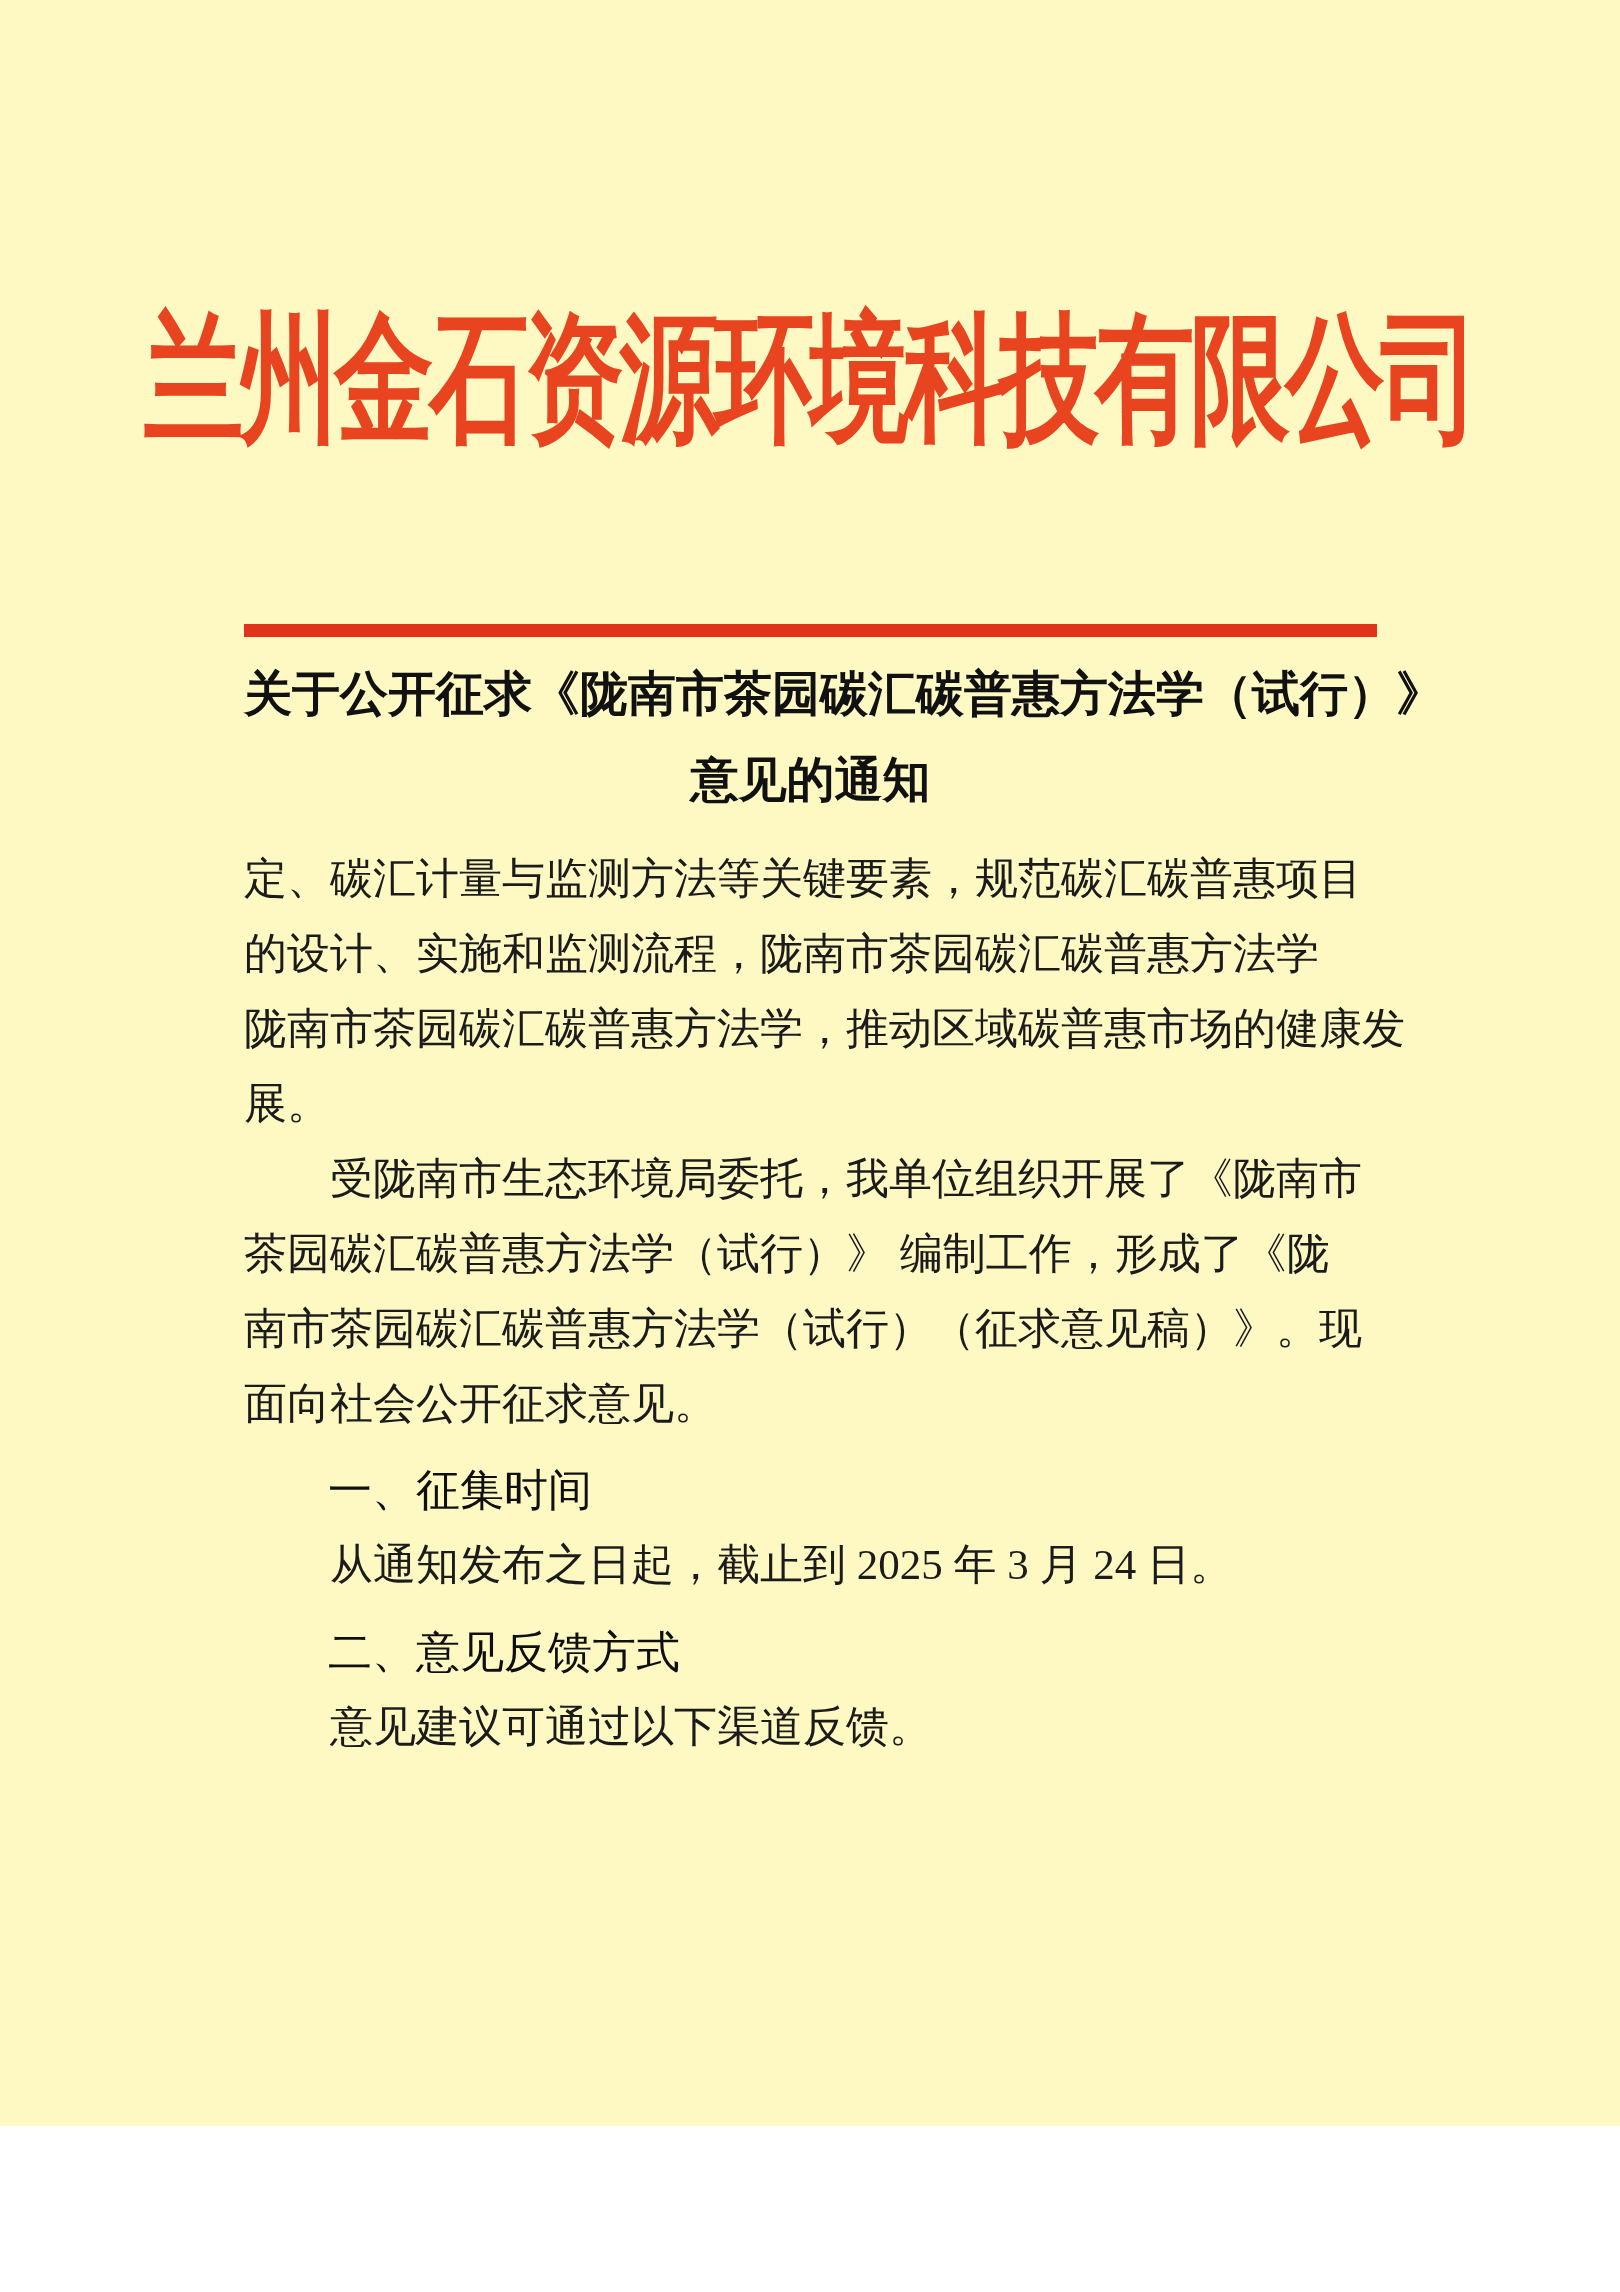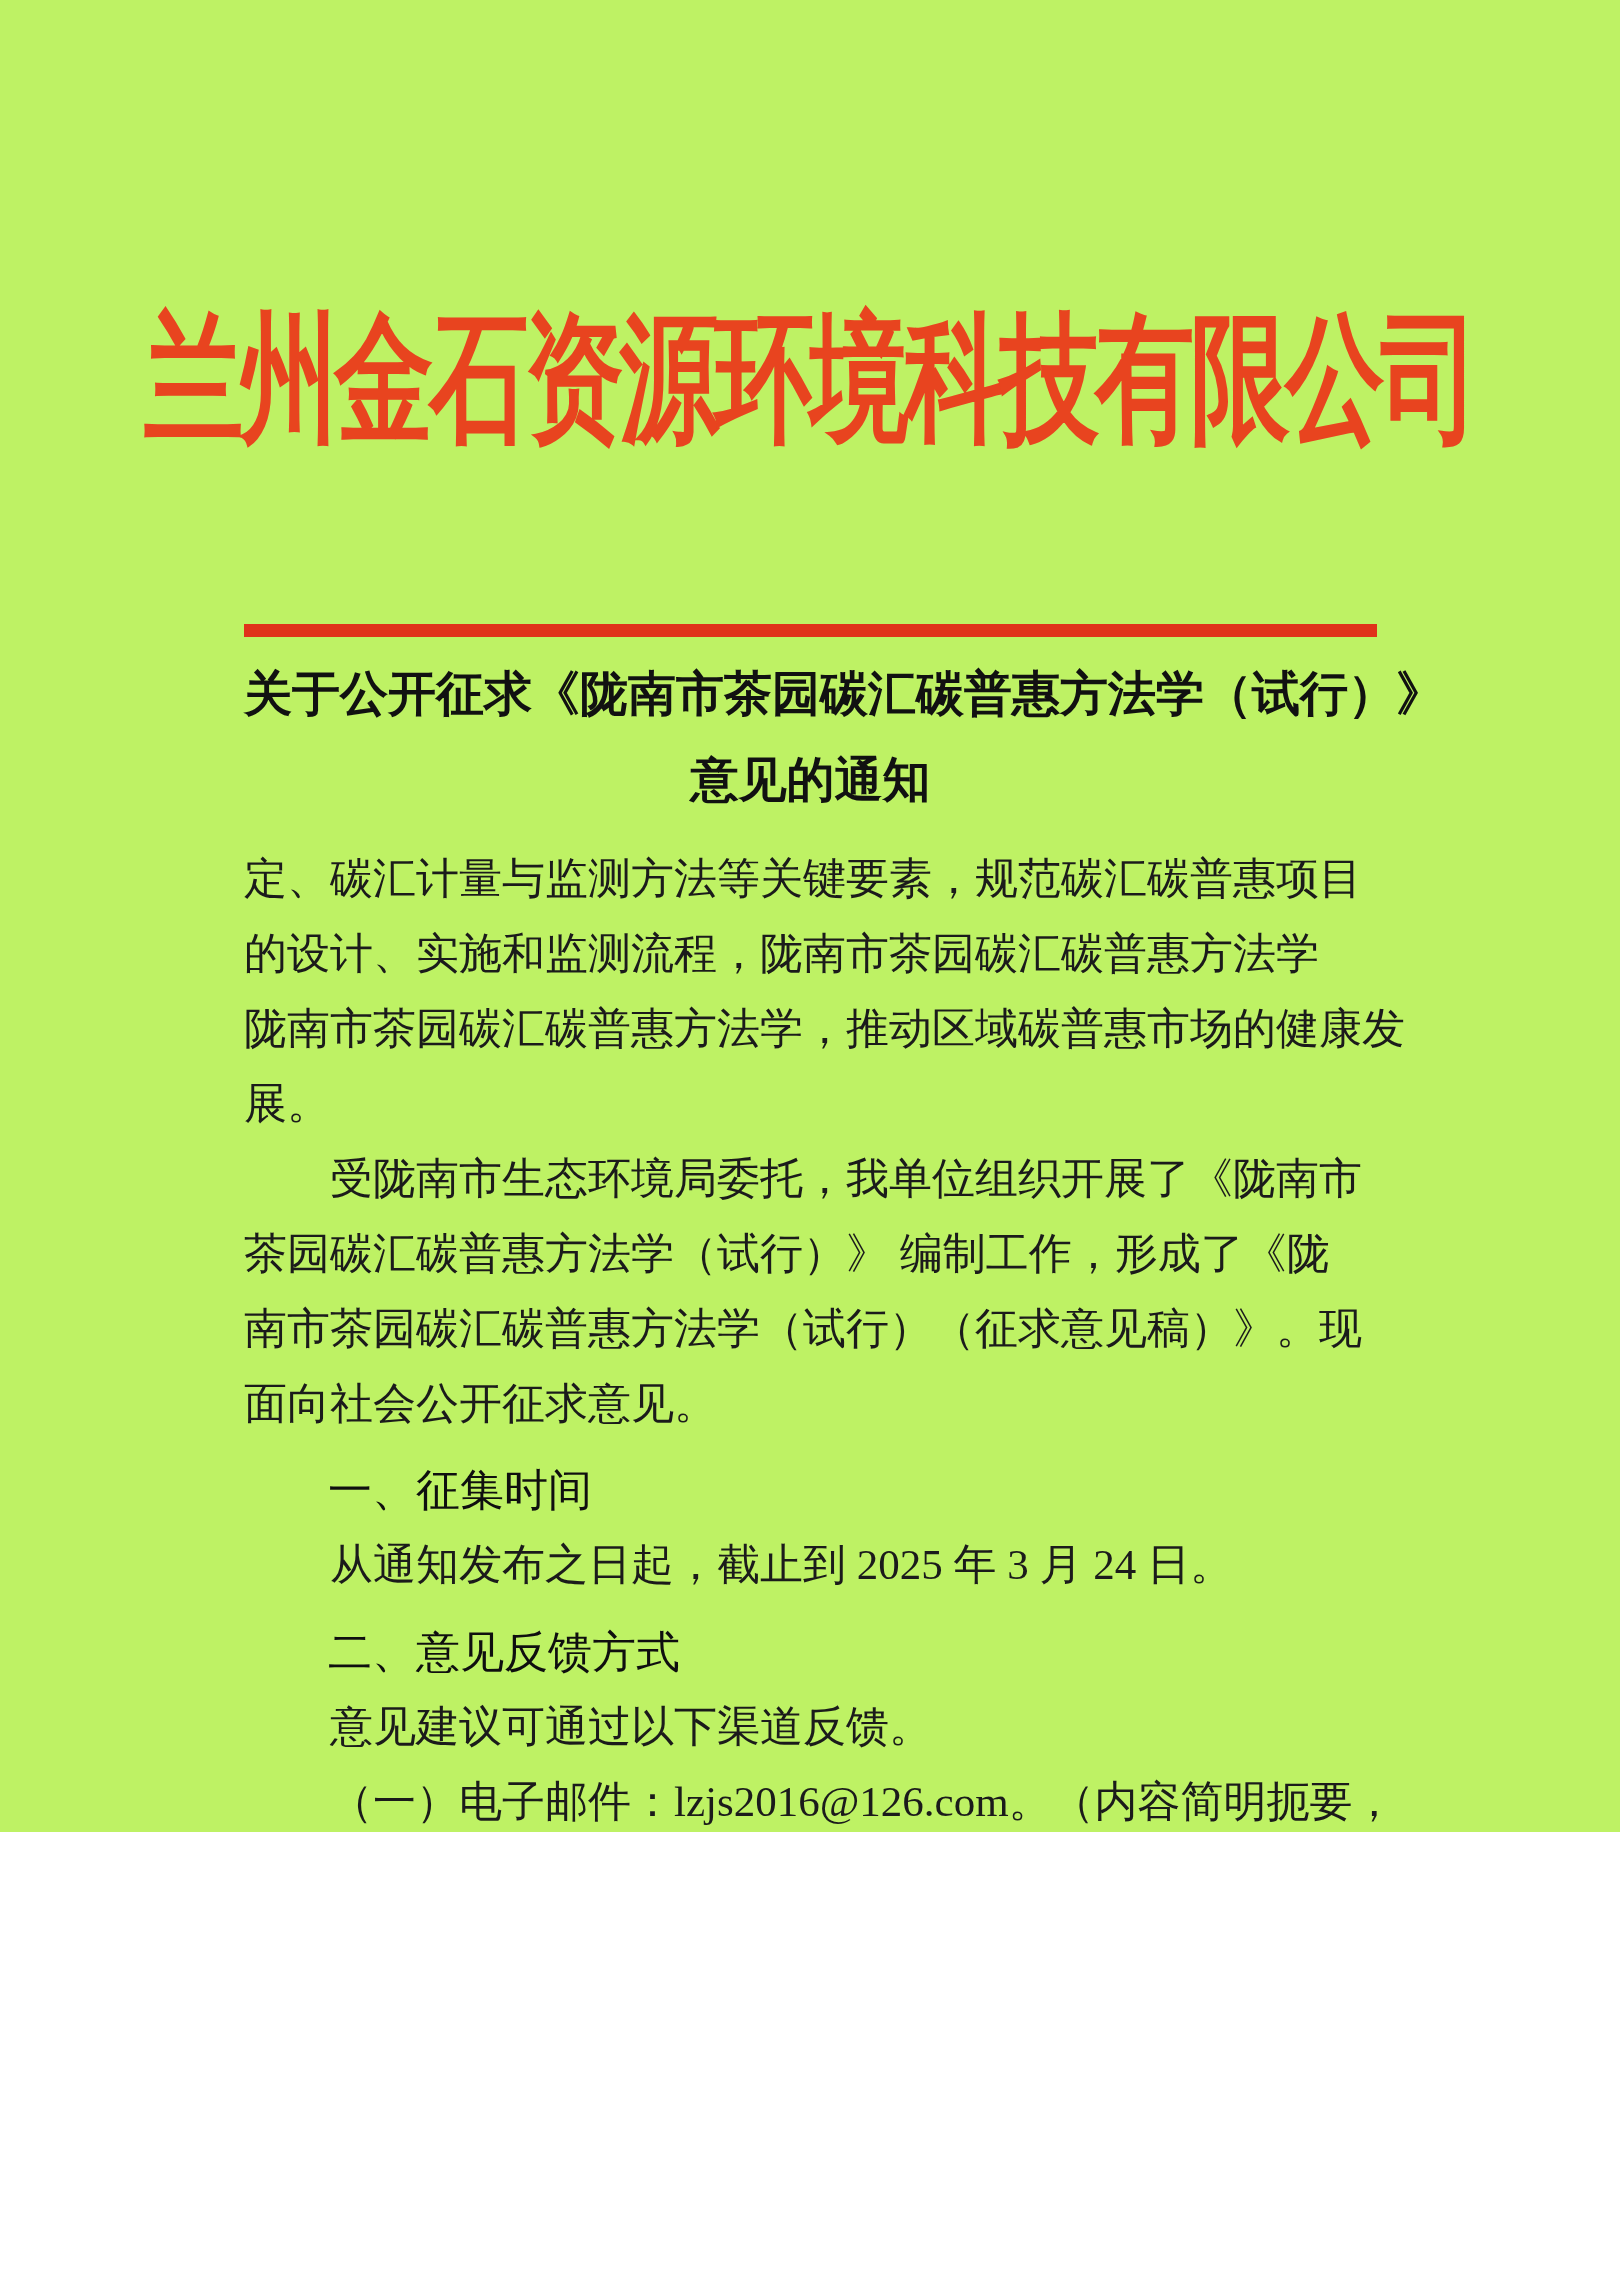--- a/index.html
+++ b/index.html
@@ -3,22 +3,22 @@
 <meta charset="utf-8">
 <style>
   html, body {
     margin: 0;
     padding: 0;
     background: #ffffff;
   }
   .page {
     position: relative;
     width: 1620px;
-    height: 1832px;
-    background: #bef264;
+    height: 2126px;
+    background: #fef9c3;
     overflow: hidden;
     font-family: "Liberation Serif", "DejaVu Serif", serif;
     color: var(--body-text, #1b1b1b);
   }
   
   .company-name {
     position: absolute;
     top: 286px;
     left: 0;
     width: 100%;
@@ -111,18 +111,17 @@
       </div>
 
       <div class="heading">一、征集时间</div>
 
       <div class="line indent">从通知发布之日起，截止到 2025 年 3 月 24 日。</div>
 
       <div class="heading">二、意见反馈方式</div>
 
       <div class="line indent">意见建议可通过以下渠道反馈。</div>
 
-      <div class="line indent">（一）电子邮件：lzjs2016@126.com。（内容简明扼要，</div>
 
     </div>
   </div>
 </div>
 
 
 </body></html>

